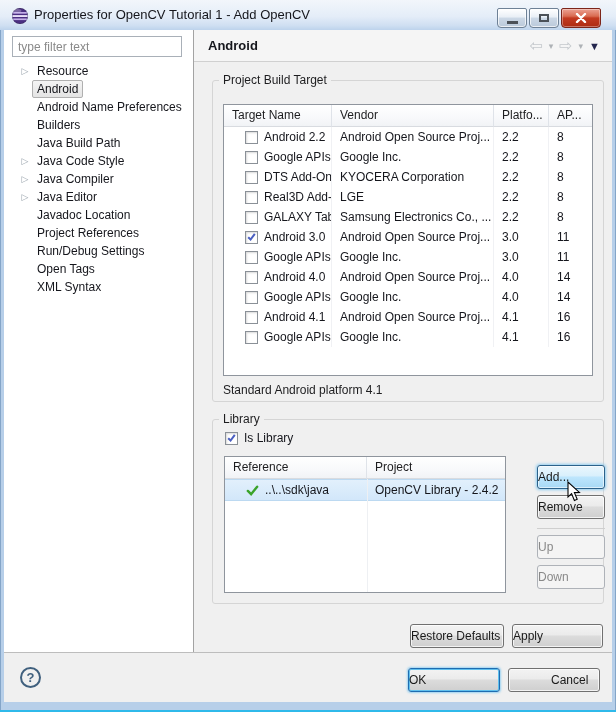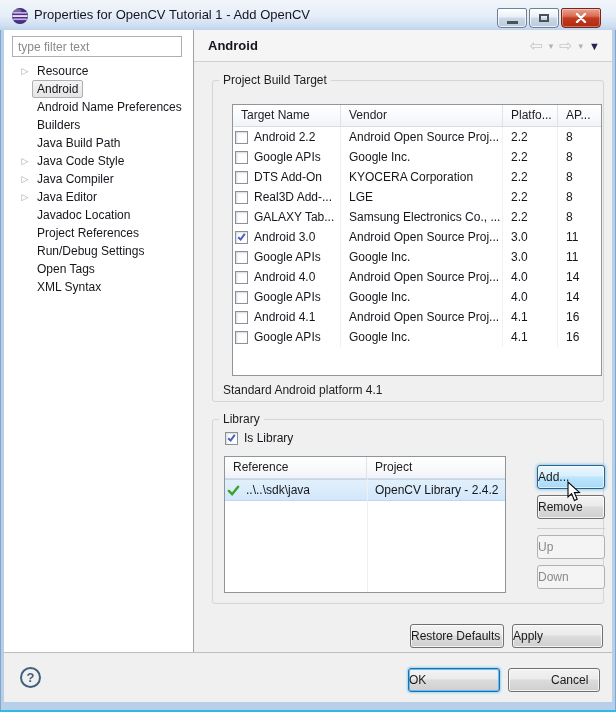--- a/index.html
+++ b/index.html
@@ -56,32 +56,32 @@
 
   
   .group { position:absolute; border:1px solid #d5d5d5; border-radius:3px; }
   .g1 { left:18px; top:50px; width:392px; height:322px; }
   .g2 { left:18px; top:389px; width:392px; height:185px; }
   .glabel { position:absolute; top:-8px; left:6px; background:#f0f0f0; padding:0 4px;
             font-size:12px; color:#1d1d1f; white-space:nowrap; }
 
   
   .table { position:absolute; background:#fff; border:1px solid #8f959d; }
-  .t1 { left:19px; top:23px; width:370px; height:272px; }
+  .t1 { left:10px; top:23px; width:370px; height:272px; }
   .thead { display:grid; height:22px; }
   .t1 .thead { grid-template-columns:108px 162px 55px 1fr; }
   .th { font-size:12px; color:#1d1d1f; padding:3px 0 0 8px; white-space:nowrap; overflow:hidden;
         background:linear-gradient(180deg,#ffffff 0%,#f8f9fb 60%,#f1f3f6 100%);
         border-right:1px solid #dfe3e9; border-bottom:1px solid #d8dbe0; }
   .th:last-child { border-right:none; }
   .trow { display:grid; grid-template-columns:108px 162px 55px 1fr; height:20px; align-items:center; }
   .td { font-size:12px; color:#15161c; padding-left:8px; white-space:nowrap; overflow:hidden;
         height:100%; display:flex; align-items:center; }
   .td.sepr { border-right:1px solid #f0f1f4; }
-  .cname { padding-left:2px; gap:6px; }
+  .cname { padding-left:21px; gap:6px; }
 
   .cb { width:13px; height:13px; background:#fff; border:1px solid #8a9097; flex:0 0 13px;
         box-shadow: inset 1px 1px 2px rgba(0,0,0,.15); display:flex; align-items:center; justify-content:center; }
   .cb svg { display:none; }
   .cb[data-checked="true"] svg { display:block; }
   .ck path { stroke:#4a5fc1; stroke-width:2.2; fill:none; }
 
   .status { position:absolute; left:10px; top:302px; font-size:12px; color:#1d1d1f; }
 
   

